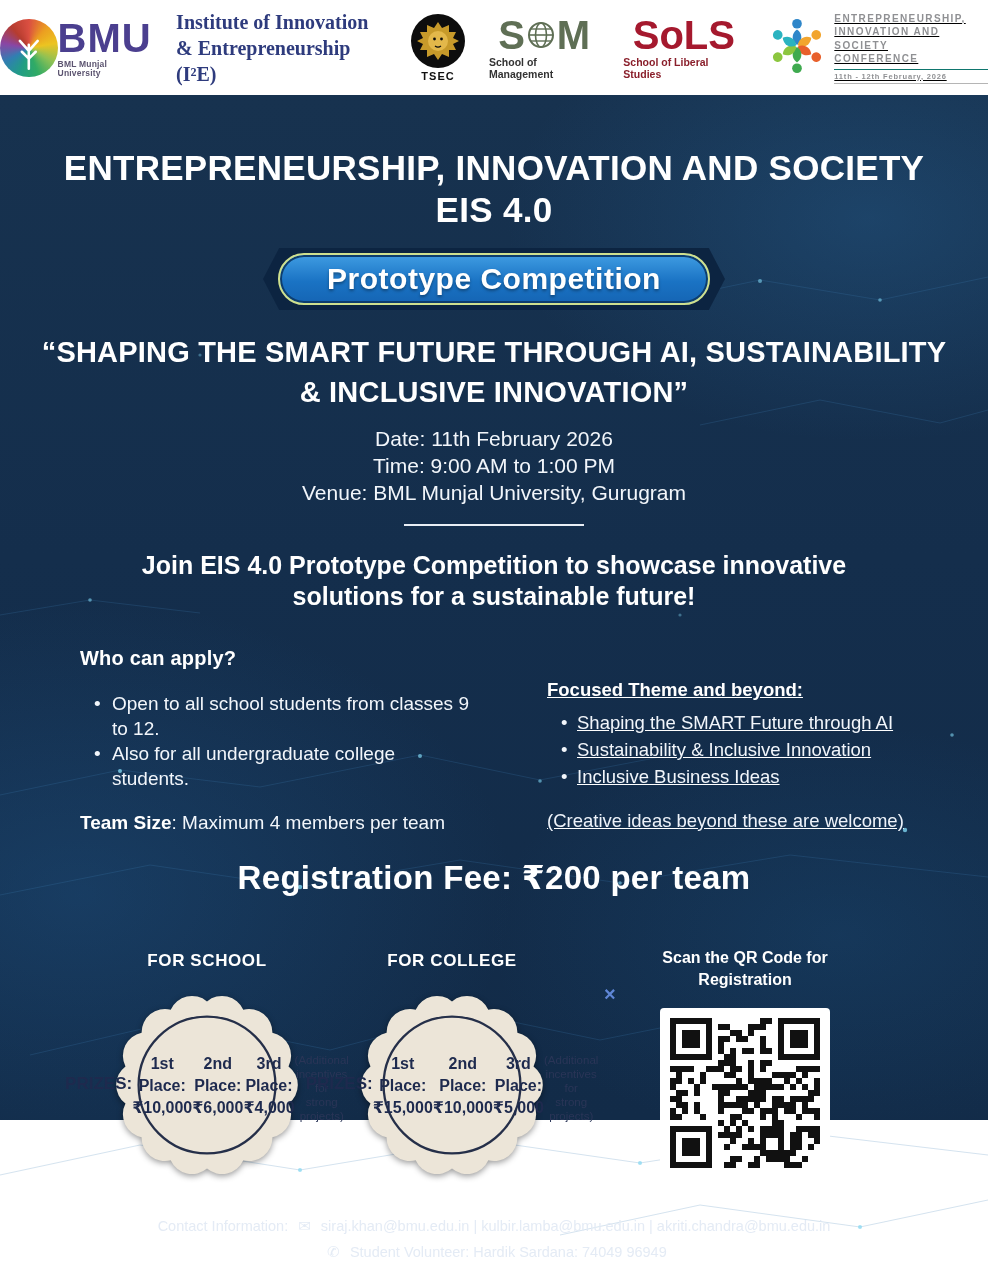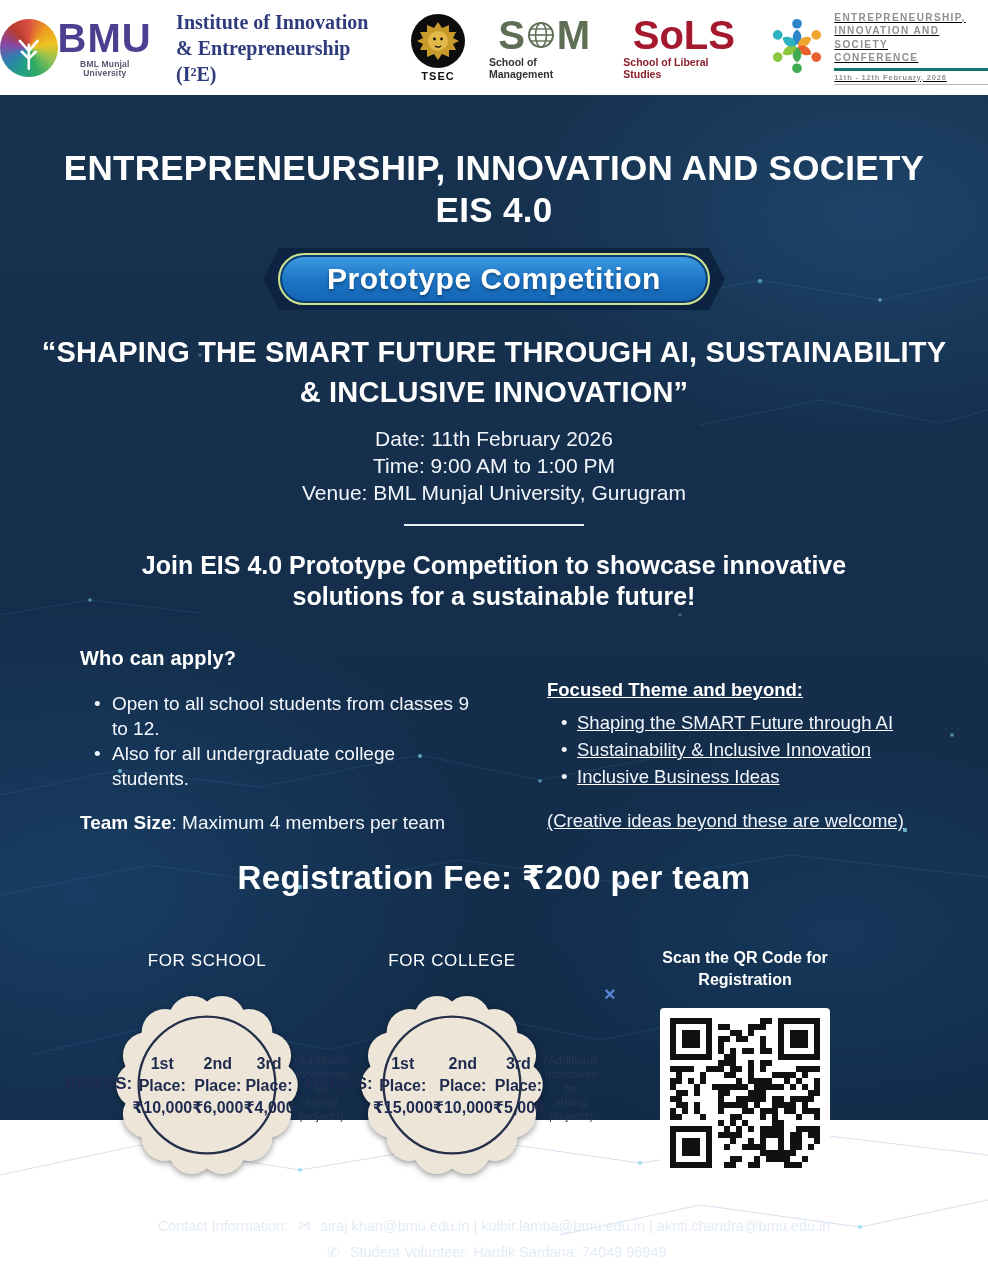--- a/index.html
+++ b/index.html
@@ -15,39 +15,39 @@
     background:#ffffff; display:flex; align-items:center; justify-content:center;
     gap:24px; z-index:5;
   }
   .logo-block { display:flex; align-items:center; gap:0; }
   .bmu-tree { width:58px; height:58px; border-radius:50%;
     background:conic-gradient(#e74c3c,#f39c12,#f1c40f,#8bc34a,#27ae60,#16a085,#2980b9,#8e44ad,#c0392b,#e74c3c);
     position:relative; filter:saturate(.9); }
   .bmu-tree svg { position:absolute; inset:0; }
   .bmu-text { display:flex; flex-direction:column; line-height:1; }
   .bmu-acronym { font-size:40px; font-weight:700; color:#4b3f8f; letter-spacing:1px; }
-  .bmu-sub { font-size:8.5px; font-weight:700; color:#5c5470; margin-top:2px; letter-spacing:.2px;text-align:center; }
+  .bmu-sub { font-size:8.5px; font-weight:700; color:#5c5470; margin-top:2px; letter-spacing:.2px; }
   .iie { font-family:"Liberation Serif","DejaVu Serif",serif; font-weight:700;
     color:#2e3b7d; font-size:20px; line-height:1.3; }
   .tsec { display:flex; flex-direction:column; align-items:center; gap:2px; }
   .tsec-circle { width:54px; height:54px; border-radius:50%; background:#0d0d0d;
     display:flex; align-items:center; justify-content:center; }
   .tsec-label { font-size:11px; font-weight:700; color:#111; letter-spacing:1px; }
   .som { display:flex; flex-direction:column; align-items:center; }
   .som-row { display:flex; align-items:center; gap:2px; color:#5f6f55;
     font-size:40px; font-weight:700; line-height:1; }
   .som-sub { font-size:10.5px; font-weight:700; color:#333; margin-top:1px; }
   .sols { display:flex; flex-direction:column; align-items:center;justify-content:space-between; }
   .sols-acronym { font-size:40px; font-weight:700; color:#a5192e; line-height:1; }
   .sols-sub { font-size:10.5px; font-weight:700; color:#8a1f2b; margin-top:1px; }
   .conf { display:flex; align-items:center; gap:8px; }
   .conf-text { display:flex; flex-direction:column;text-decoration:underline; }
   .conf-line { font-size:10px; font-weight:700; color:#8f9093; letter-spacing:1.4px; line-height:1.35; }
   .conf-date { font-size:7.5px; font-weight:700; color:#8f9093; margin-top:3px; padding:2px 0;
-    border-top:3px solid #0f766e; border-bottom:1px solid #b5b5b5; letter-spacing:.8px; }
+    border-top:1px solid #0f766e; border-bottom:1px solid #b5b5b5; letter-spacing:.8px; }
   
   .bodyarea {
     position:absolute; top:95px; left:0; width:988px; height:1025px; color:#fff;
     background:
       radial-gradient(520px 320px at 88% 12%, rgba(44,110,165,.30), rgba(0,0,0,0) 70%),
       radial-gradient(620px 420px at 8% 78%, rgba(35,95,150,.32), rgba(0,0,0,0) 70%),
       radial-gradient(500px 300px at 85% 82%, rgba(30,90,140,.25), rgba(0,0,0,0) 70%),
       linear-gradient(180deg,#17324f 0%, #142e4c 45%, #122b48 100%);
   }
   .bg-net { position:absolute; inset:0; pointer-events:none; }
@@ -80,21 +80,21 @@
   .blist { list-style:none; margin-top:22px; font-size:19px; line-height:24.5px; color:#f2f6fb; }
   .blist li { position:relative; padding-left:32px; margin-bottom:1px; }
   .blist li::before { content:"•"; position:absolute; left:14px; top:0; }
   .blist-sm { margin-top:9px; font-size:18.5px; line-height:26px; }
   .blist-sm li { padding-left:30px; }
   .team { margin-top:21px; font-size:19px; color:#f2f6fb; }
   .team b { font-weight:800; color:#fff; }
   .theme-note { margin-top:20px; font-size:18.5px; color:#eef3fa; }
   .fee { position:absolute; top:763px; left:0; width:100%; text-align:center;
     font-size:33px; font-weight:800; letter-spacing:.3px; }
-  .col-header { position:absolute; top:856px; font-size:17px; font-weight:400; letter-spacing:.6px; text-align:center; }
+  .col-header { position:absolute; top:856px; font-size:17px; font-weight:700; letter-spacing:.6px; text-align:center; }
   .hdr-school { left:112px; width:190px; }
   .hdr-college { left:357px; width:190px; }
   .qr-heading { position:absolute; top:852px; left:655px; width:180px; text-align:center;
     font-size:16px; font-weight:800; line-height:22px; }
   .badge { position:absolute; width:190px; height:190px; top:895px; }
   .badge-school { left:112px; }
   .badge-college { left:357px; }
   .badge svg.scallop { position:absolute; inset:0; width:190px; height:190px;
     filter:drop-shadow(0 2px 3px rgba(0,0,0,.4)); }
   .badge-text { position:absolute; inset:0; display:flex; flex-direction:row;

